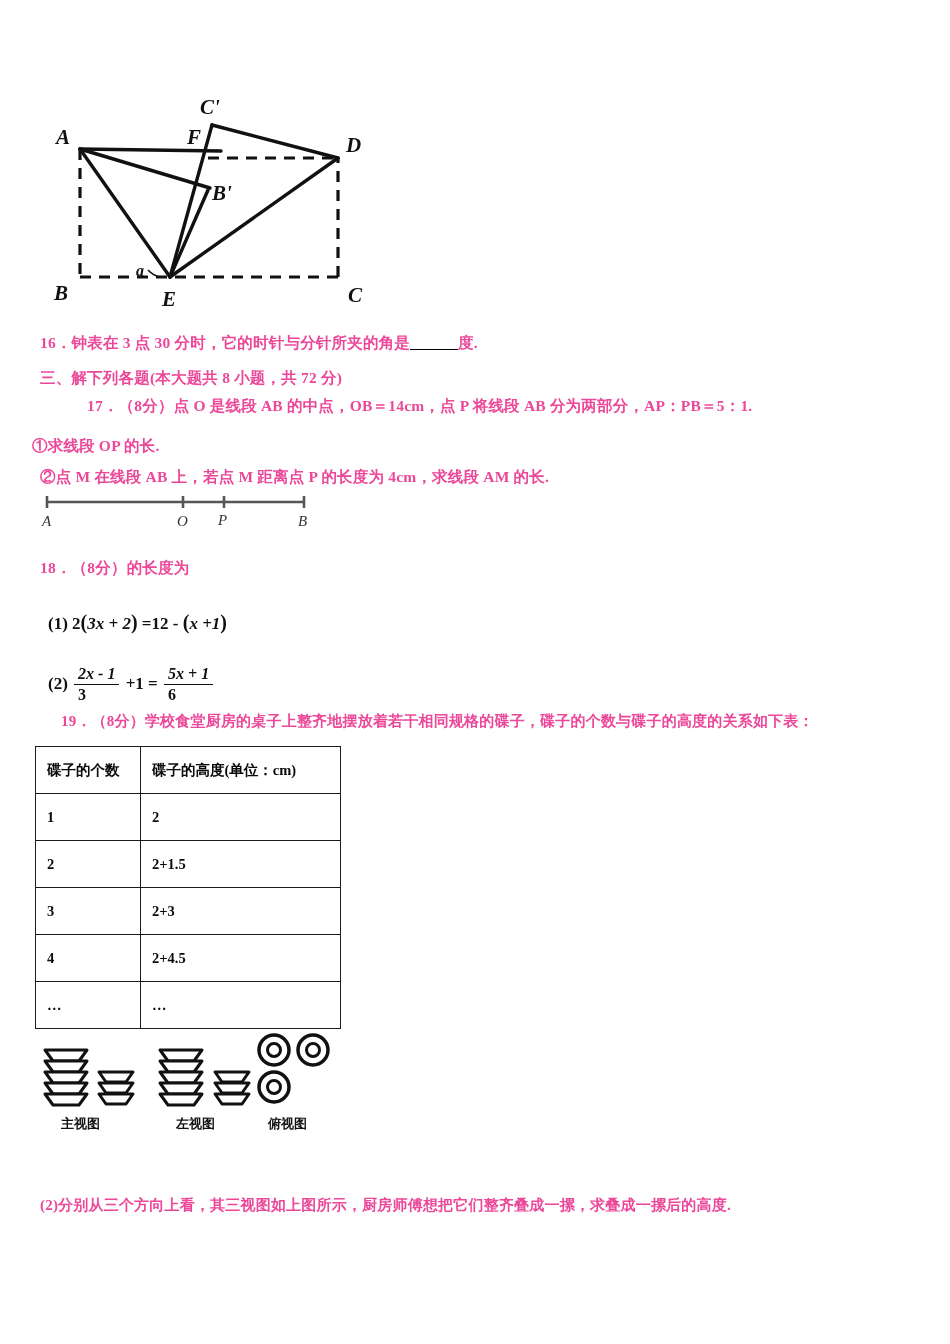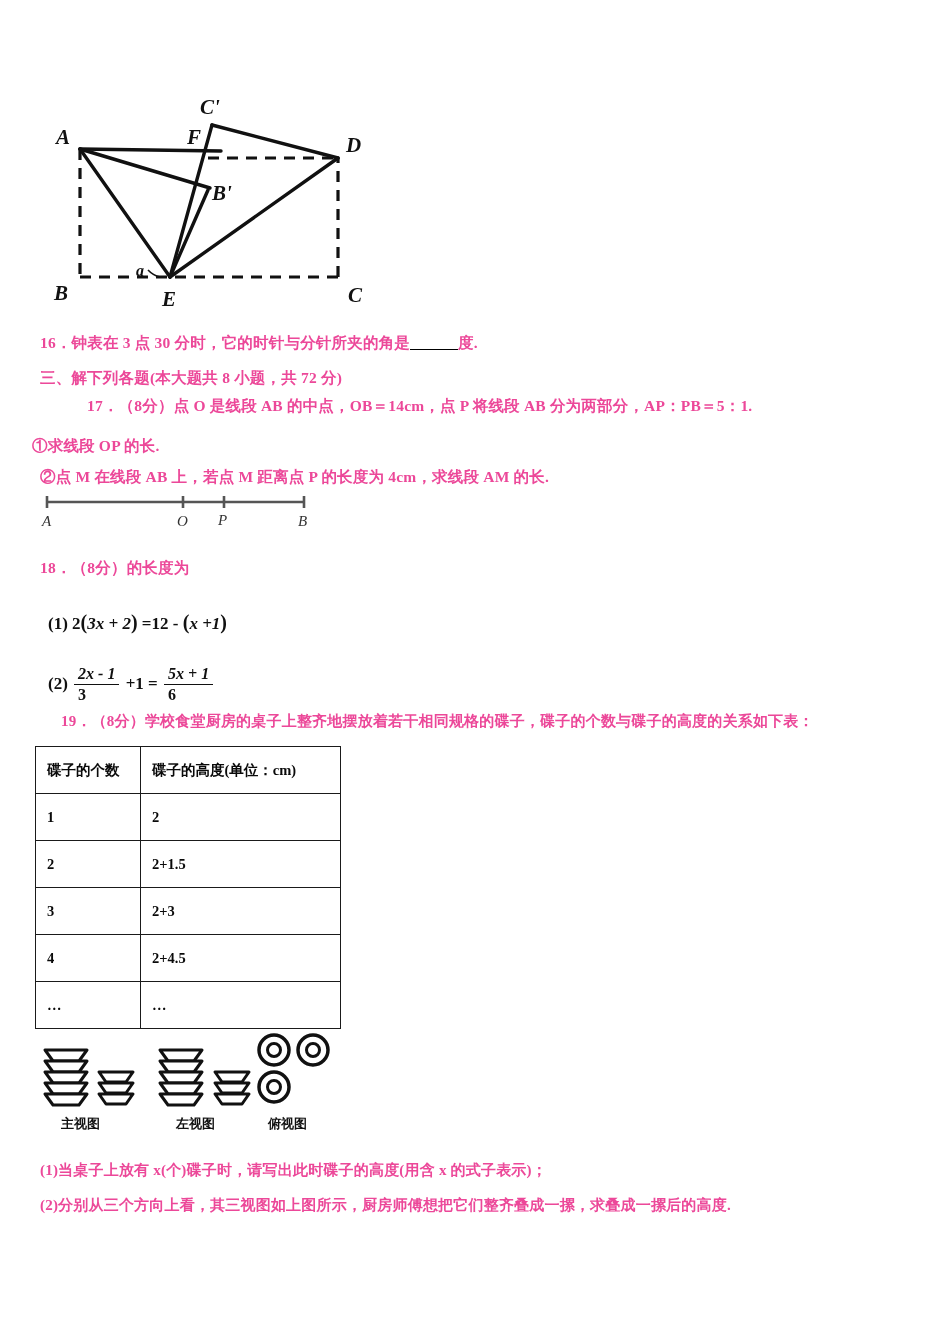--- a/index.html
+++ b/index.html
@@ -285,17 +285,16 @@
       <circle cx="238" cy="18" r="15" fill="#fff" stroke="#111" stroke-width="3.5"></circle>
       <circle cx="238" cy="18" r="6.5" fill="#fff" stroke="#111" stroke-width="3"></circle>
       <circle cx="277" cy="18" r="15" fill="#fff" stroke="#111" stroke-width="3.5"></circle>
       <circle cx="277" cy="18" r="6.5" fill="#fff" stroke="#111" stroke-width="3"></circle>
       <circle cx="238" cy="55" r="15" fill="#fff" stroke="#111" stroke-width="3.5"></circle>
       <circle cx="238" cy="55" r="6.5" fill="#fff" stroke="#111" stroke-width="3"></circle>
     </g>
     <text x="232" y="96" font-family="Liberation Sans, sans-serif" font-size="13" font-weight="bold" fill="#111">俯视图</text>
   </svg>
 
-  <div class="qline" style="left:40px; top:1161px; font-size:15px;">(1)当桌子上放有 x(个)碟子时，请写出此时碟子的高度(用含 x 的式子表示)；</div>
   <div class="qline" style="left:40px; top:1196px; font-size:15px;text-align:right;">(2)分别从三个方向上看，其三视图如上图所示，厨房师傅想把它们整齐叠成一摞，求叠成一摞后的高度.</div>
 
 
 </div>
 
 </body></html>

